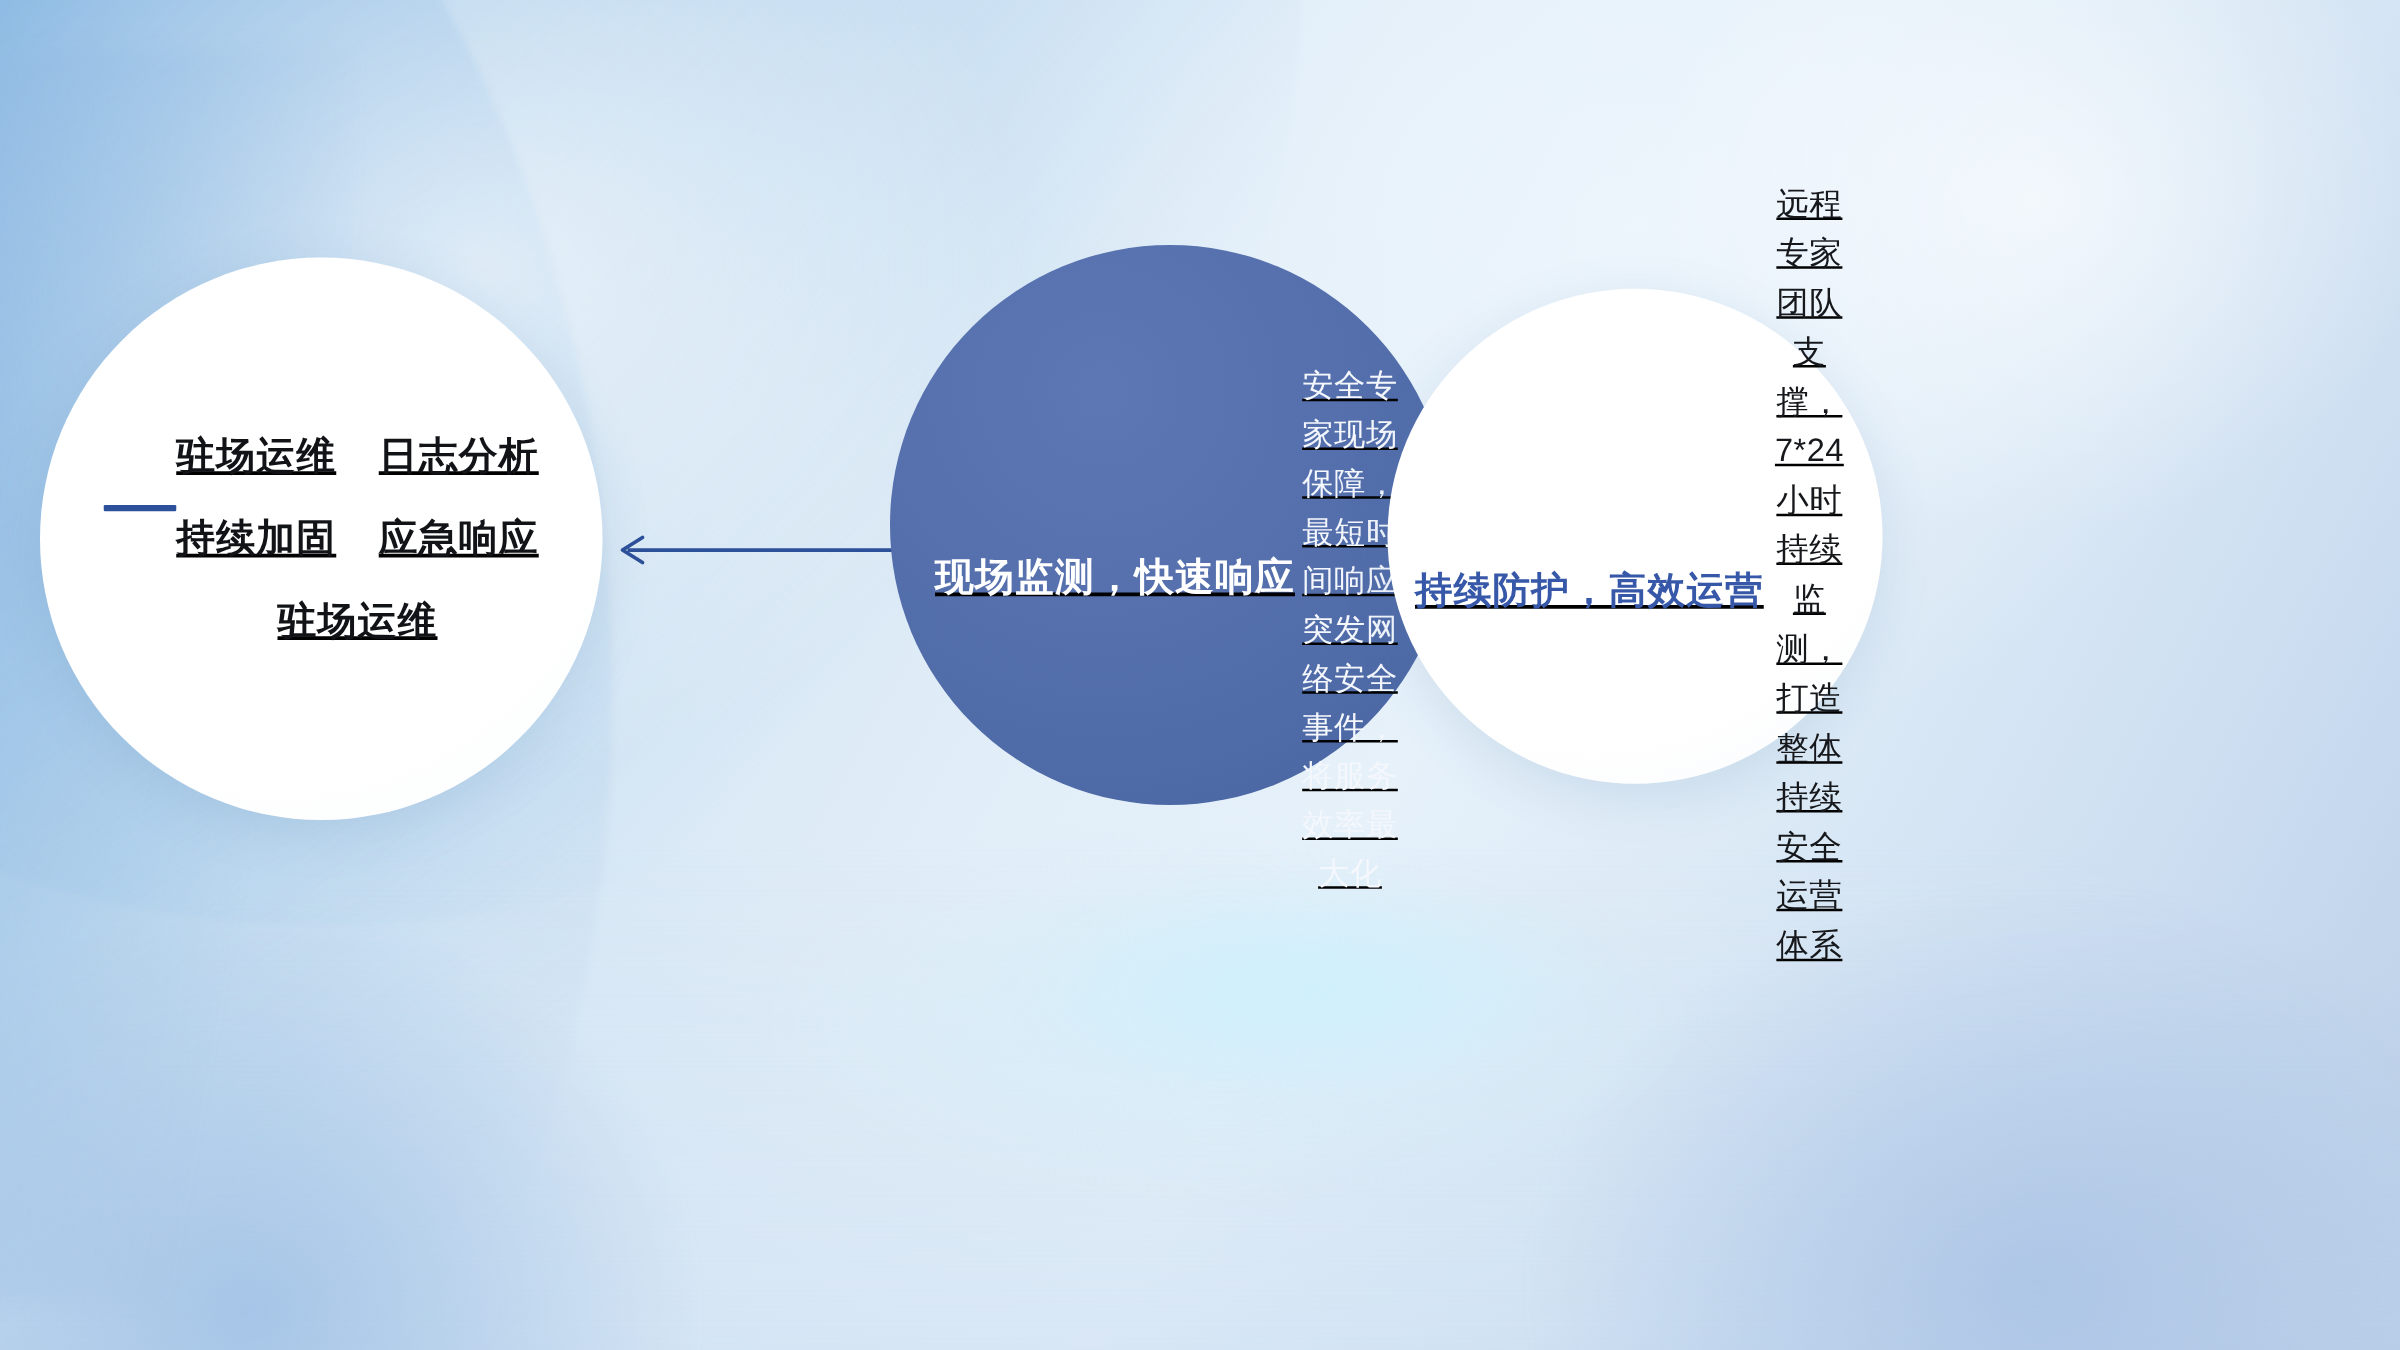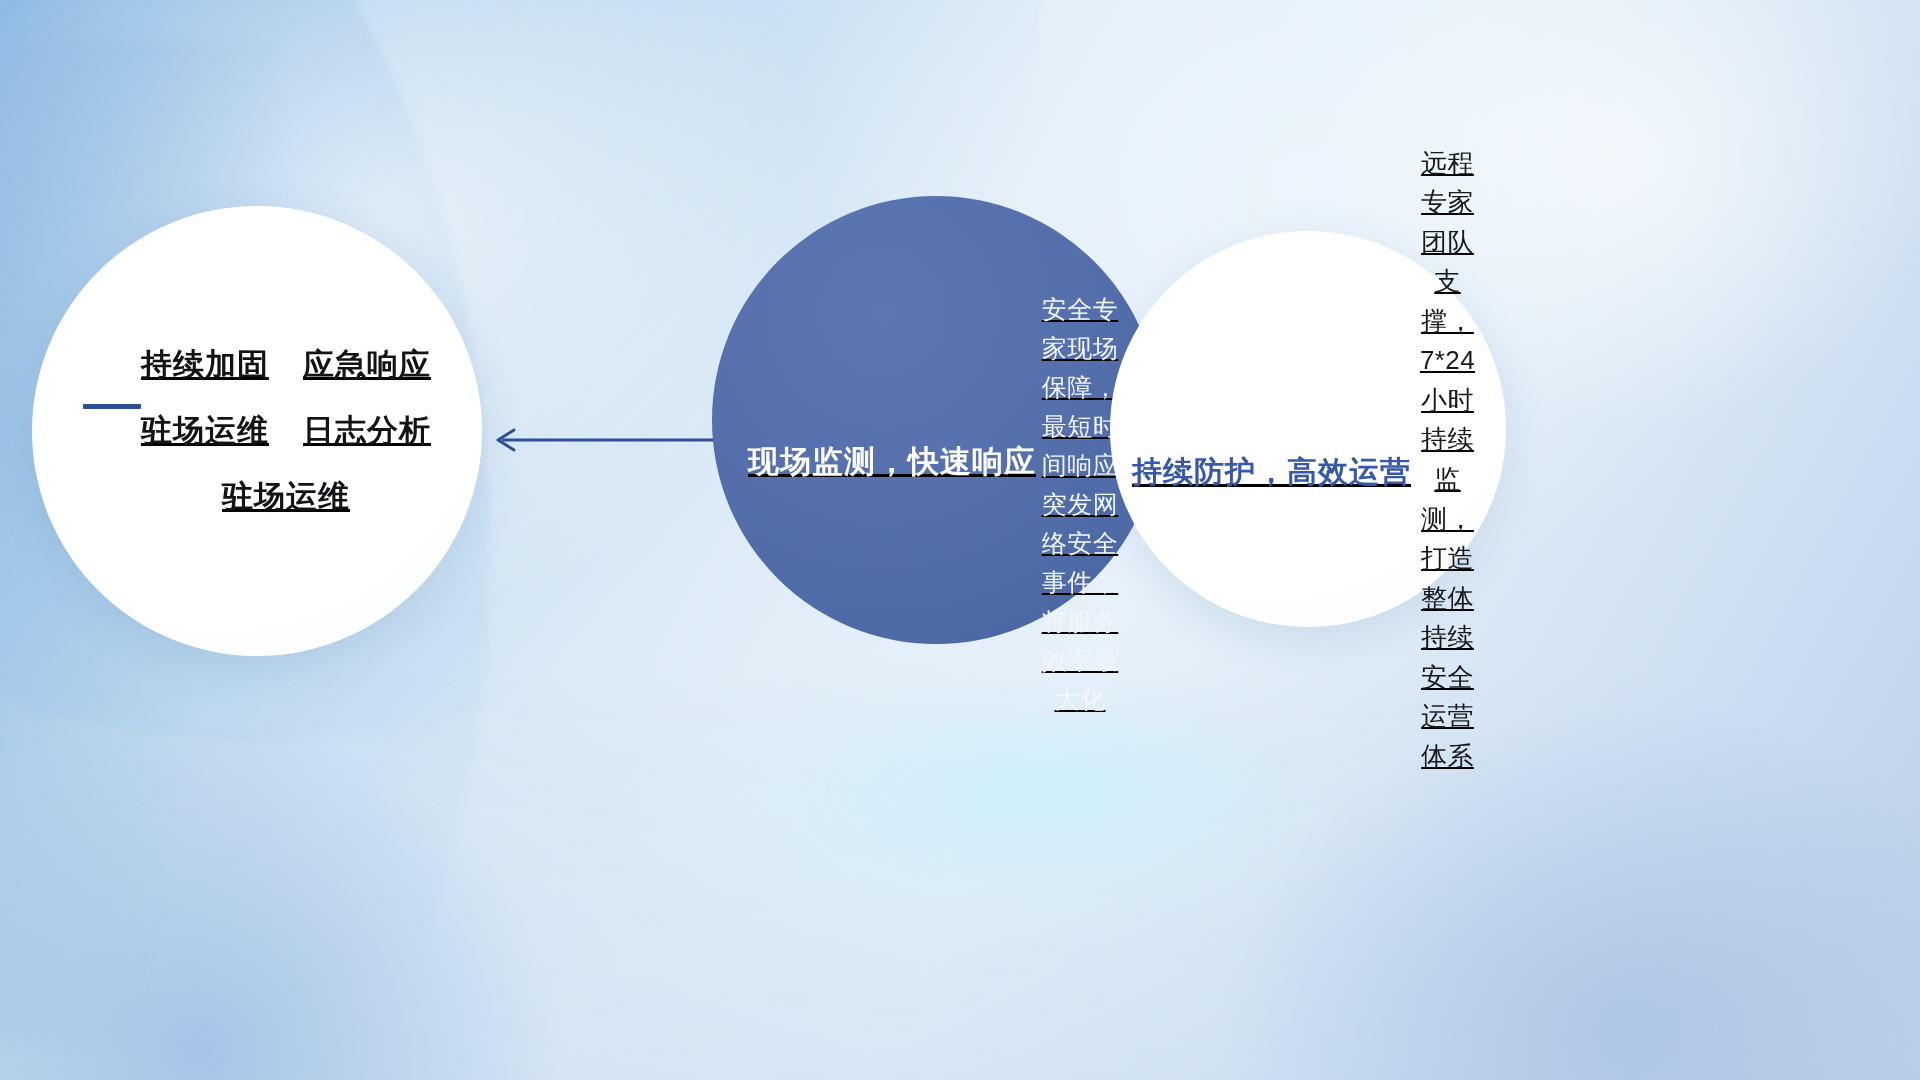--- a/index.html
+++ b/index.html
@@ -278,26 +278,26 @@
 
   <svg class="connector" viewBox="0 0 240 60">
     <line x1="238" y1="30" x2="22" y2="30" stroke="#2c5099" stroke-width="3"></line>
     <polyline points="34,20 18,30 34,40" fill="none" stroke="#2c5099" stroke-width="3" stroke-linecap="round" stroke-linejoin="round"></polyline>
   </svg>
 
   <div class="circle circle-left">
     <div class="left-dash"></div>
     <div class="left-lines">
       <div class="left-row">
+        <span class="left-tag">驻场运维</span>
+        <span class="left-tag">日志分析</span>
+      </div>
+      <div class="left-row">
         <span class="left-tag">持续加固</span>
         <span class="left-tag">应急响应</span>
-      </div>
-      <div class="left-row">
-        <span class="left-tag">驻场运维</span>
-        <span class="left-tag">日志分析</span>
       </div>
       <div class="left-row">
         <span class="left-tag">驻场运维</span>
       </div>
     </div>
   </div>
 
   <div class="circle circle-mid">
     <div class="mid-title">现场监测，快速响应</div>
     <div class="mid-body">安全专家现场保障，最短时间响应突发网络安全事件，将服务效率最大化</div>

